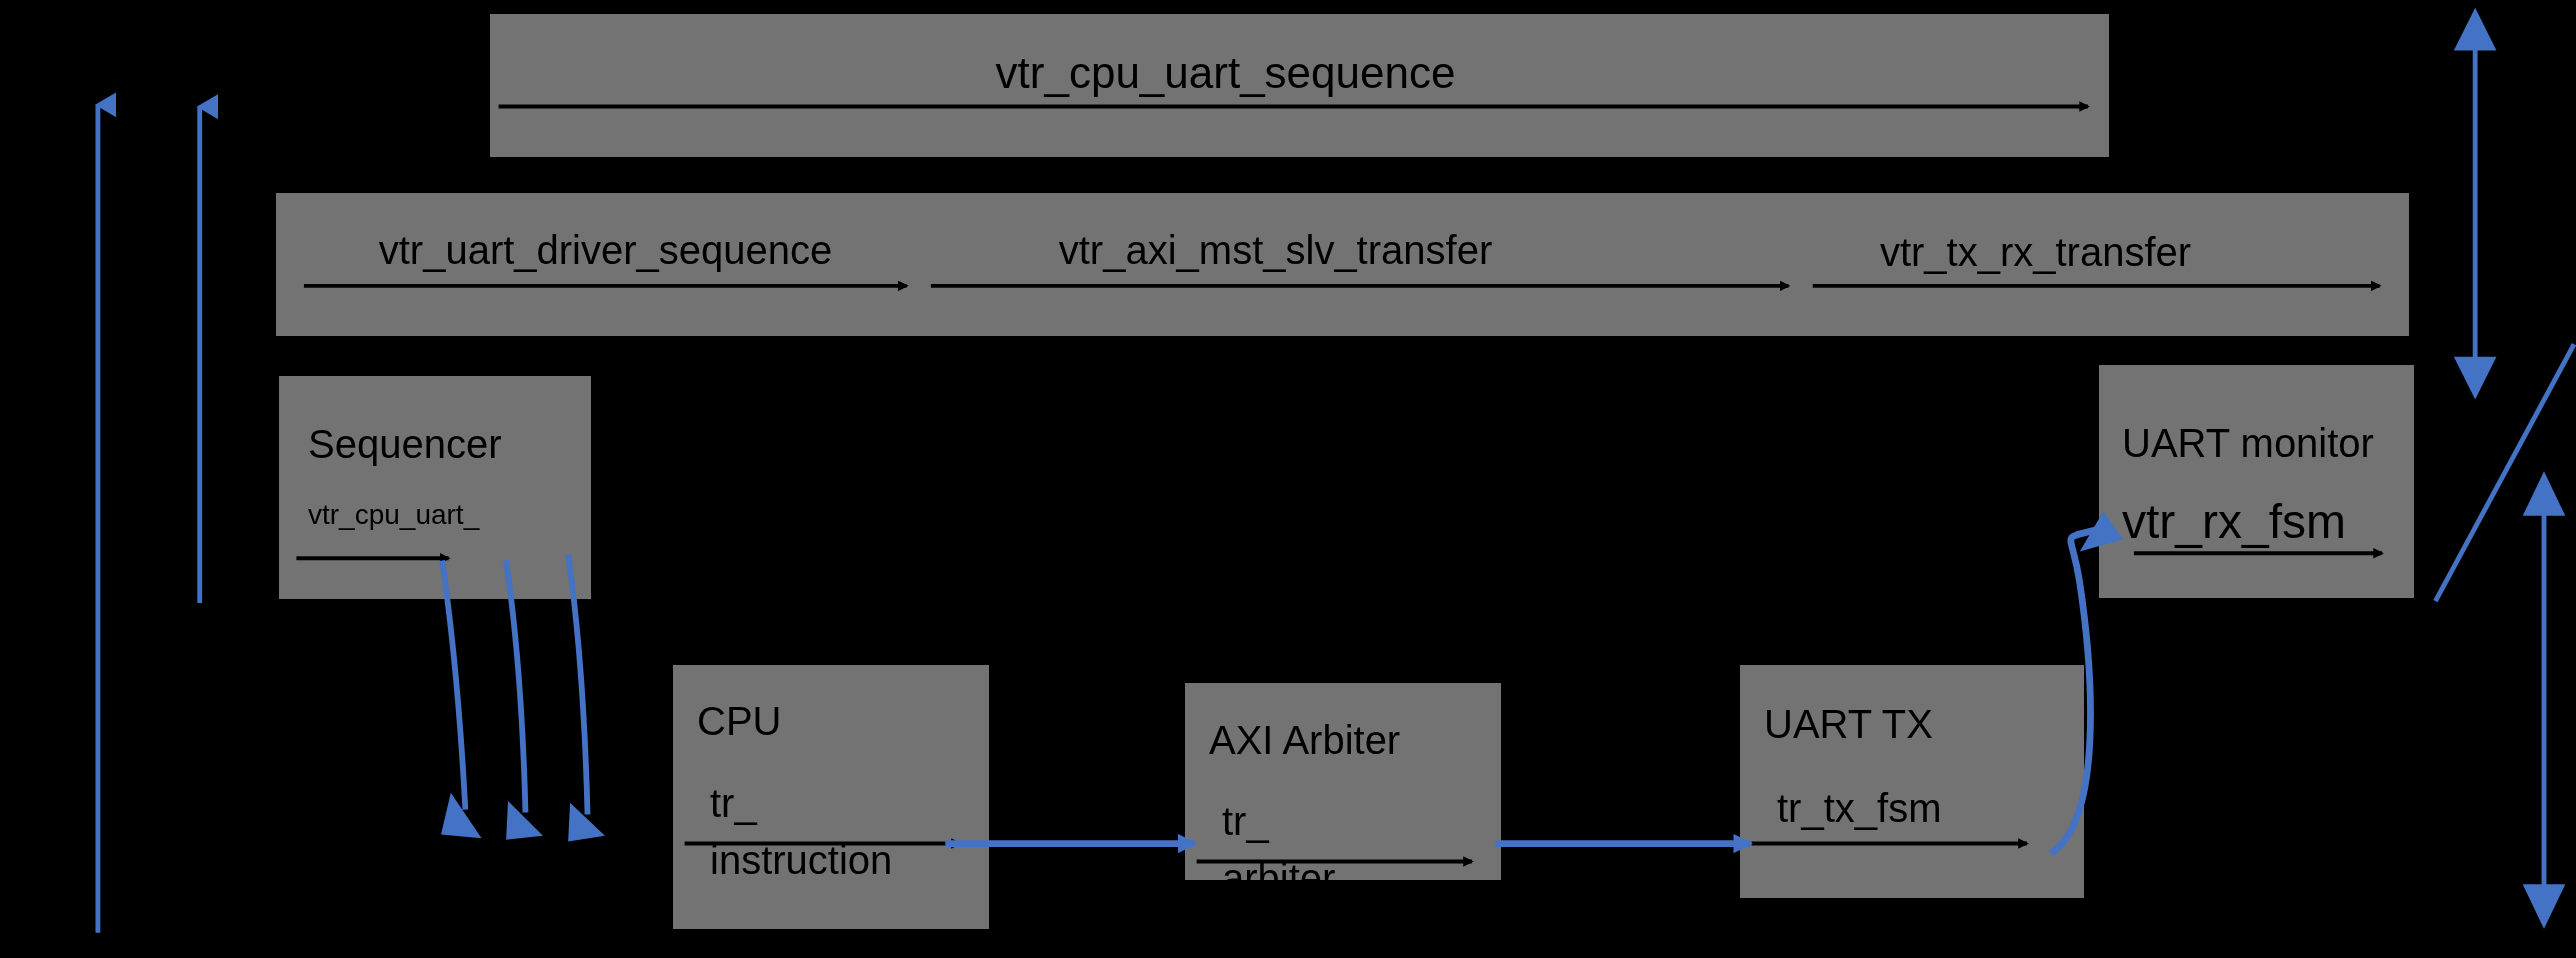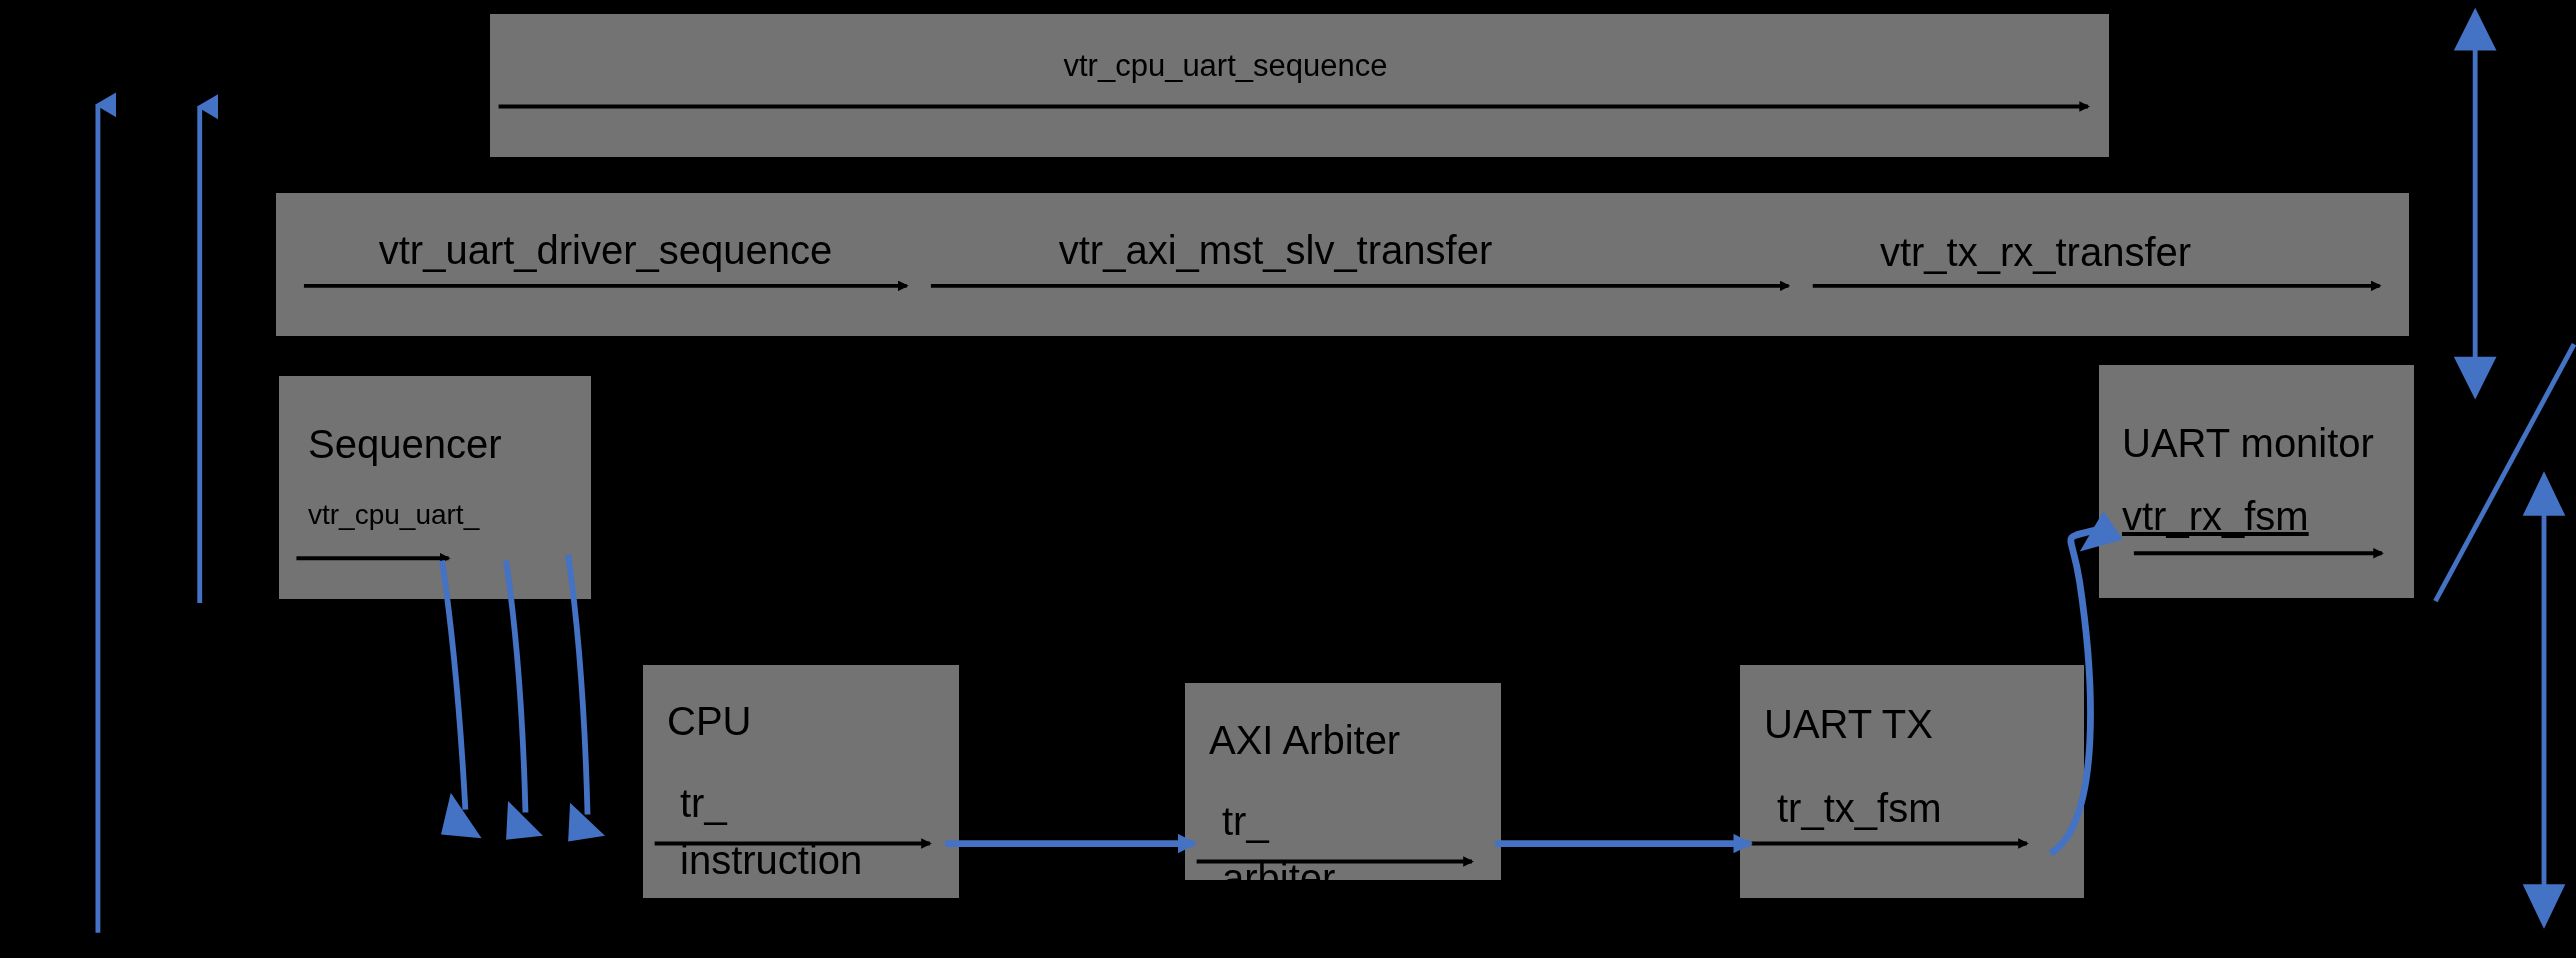--- a/index.html
+++ b/index.html
@@ -55,21 +55,21 @@
     overflow: visible;
   }
 </style>
 </head>
 <body>
 
 <div id="canvas">
 
   <div class="box" style="left:490px; top:13.6px; width:1619px; height:143px;">
   </div>
-  <div class="flow-label" style="left:490px; top:48px; width:1471px; font-size:31px;">vtr_cpu_uart_sequence</div>
+  <div class="flow-label" style="left:490px; top:48px; width:1471px; font-size:44px;">vtr_cpu_uart_sequence</div>
   <svg class="boxsvg" style="left:0px; top:0px; width:2576px; height:242px;" viewBox="0 0 2657 250" width="2576" height="242">
     <defs>
       <marker id="bk1" markerWidth="11" markerHeight="11" refX="9" refY="5.5" orient="auto" markerUnits="userSpaceOnUse">
         <path d="M0,0 L11,5.5 L0,11 z" fill="#000000"></path>
       </marker>
     </defs>
     <line x1="513" y1="110" x2="2155" y2="110" stroke="#000000" stroke-width="4" marker-end="url(#bk1)"></line>
   </svg>
 
   <div class="box" style="left:276px; top:193px; width:2133px; height:143px;">
@@ -96,32 +96,32 @@
         <marker id="bk3" markerWidth="11" markerHeight="11" refX="9" refY="5.5" orient="auto" markerUnits="userSpaceOnUse">
           <path d="M0,0 L11,5.5 L0,11 z" fill="#000000"></path>
         </marker>
       </defs>
       <line x1="18" y1="188" x2="175" y2="188" stroke="#000000" stroke-width="4" marker-end="url(#bk3)"></line>
     </svg>
   </div>
 
   <div class="box" style="left:2099px; top:365px; width:315px; height:233px;">
     <div class="box-title" style="left:23px; top:56px; font-size:40px;">UART monitor</div>
-    <div class="flow-label" style="left:23px; top:129px; font-size:40px; text-align:left;text-decoration:underline;">vtr_rx_fsm</div>
+    <div class="flow-label" style="left:23px; top:129px; font-size:48px; text-align:left;">vtr_rx_fsm</div>
     <svg class="boxsvg" style="left:0px; top:0px; width:315px; height:233px;" viewBox="0 0 325 240" width="315" height="233">
       <defs>
         <marker id="bk4" markerWidth="11" markerHeight="11" refX="9" refY="5.5" orient="auto" markerUnits="userSpaceOnUse">
           <path d="M0,0 L11,5.5 L0,11 z" fill="#000000"></path>
         </marker>
       </defs>
       <line x1="36" y1="194" x2="292" y2="194" stroke="#000000" stroke-width="4" marker-end="url(#bk4)"></line>
     </svg>
   </div>
 
-  <div class="box" style="left:643px; top:665px; width:316px; height:233px;">
+  <div class="box" style="left:673px; top:665px; width:316px; height:264px;">
     <div class="box-title" style="left:24px; top:34px; font-size:40px;">CPU</div>
     <div class="flow-label" style="left:37px; top:116px; font-size:40px; text-align:left;">tr_</div>
     <div class="flow-label below" style="left:37px; top:173px; font-size:40px; text-align:left;">instruction</div>
     <svg class="boxsvg" style="left:0px; top:0px; width:316px; height:233px;" viewBox="0 0 326 240" width="316" height="233">
       <defs>
         <marker id="bk5" markerWidth="11" markerHeight="11" refX="9" refY="5.5" orient="auto" markerUnits="userSpaceOnUse">
           <path d="M0,0 L11,5.5 L0,11 z" fill="#000000"></path>
         </marker>
       </defs>
       <line x1="12" y1="184" x2="296" y2="184" stroke="#000000" stroke-width="4" marker-end="url(#bk5)"></line>

